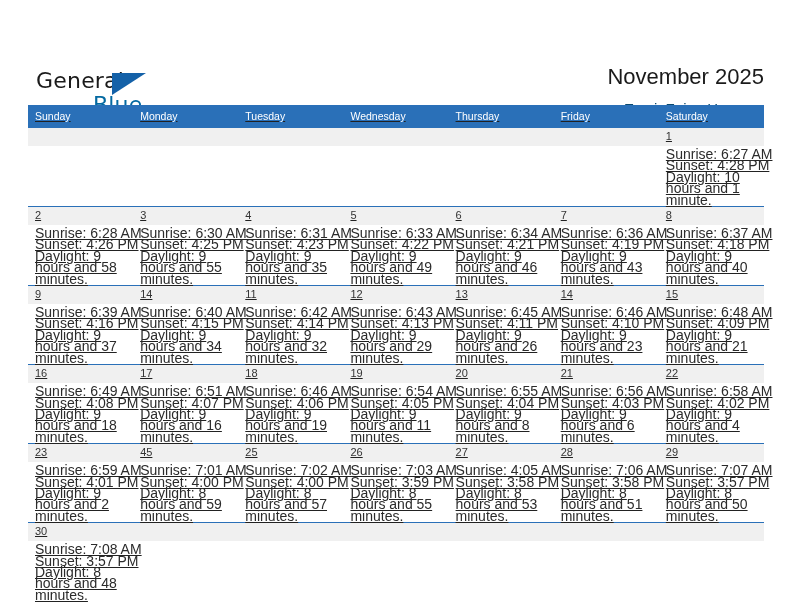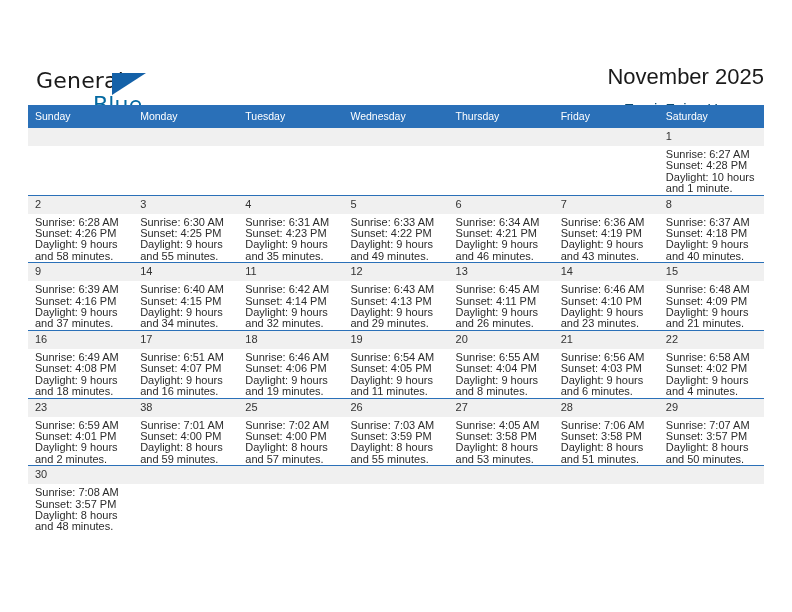--- a/index.html
+++ b/index.html
@@ -86,20 +86,21 @@
   }
 
   
   .calendar {
     position: absolute;
     left: 28px;
     top: 105px;
     width: 736px;
     border-collapse: collapse;
     table-layout: fixed;
+    text-decoration: underline;
   }
   .calendar th {
     background: #2a70b8;
     color: #ffffff;
     font-size: 10.5px;
     font-weight: normal;
     text-align: left;
     padding: 5px 0 5px 7px;
     height: 11px;
     border: none;
@@ -120,21 +121,21 @@
     color: #333333;
     padding: 2px 0 3px 7px;
     line-height: 13px;
     height: 13px;
   }
   .daynum.empty {
     color: transparent;
   }
   .info {
     padding: 3px 5px 0 7px;
-    font-size: 11px;
+    font-size: 14px;
     line-height: 11.4px;
     color: #2b2b2b;
   }
   .info div {
     white-space: nowrap;
   }
   .info .wrap {
     white-space: normal;
   }
 </style>
@@ -373,21 +374,21 @@
         <tr class="week-row">
           <td>
             <div class="daynum">23</div>
             <div class="info">
               <div>Sunrise: 6:59 AM</div>
               <div>Sunset: 4:01 PM</div>
               <div class="wrap">Daylight: 9 hours and 2 minutes.</div>
             </div>
           </td>
           <td>
-            <div class="daynum">38</div>
+            <div class="daynum">45</div>
             <div class="info">
               <div>Sunrise: 7:01 AM</div>
               <div>Sunset: 4:00 PM</div>
               <div class="wrap">Daylight: 8 hours and 59 minutes.</div>
             </div>
           </td>
           <td>
             <div class="daynum">25</div>
             <div class="info">
               <div>Sunrise: 7:02 AM</div>

